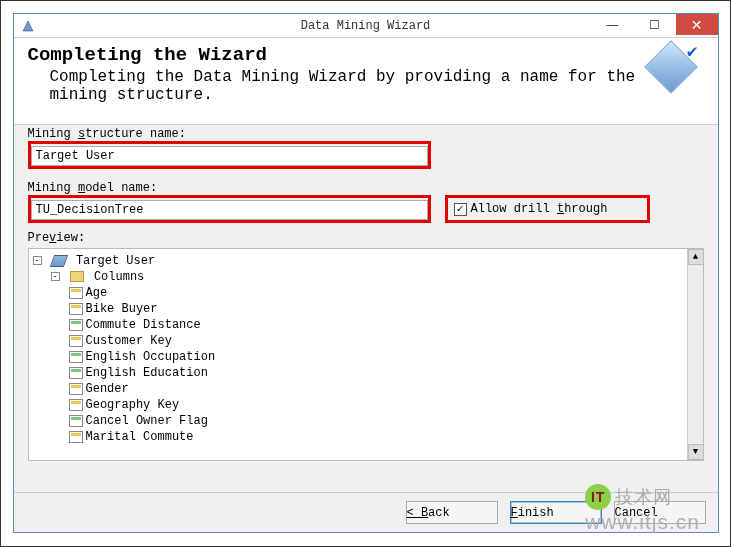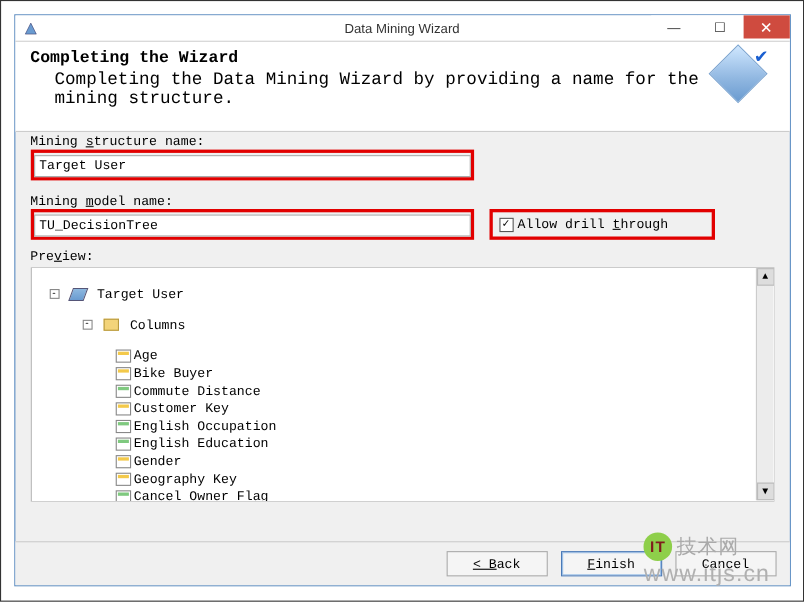--- a/index.html
+++ b/index.html
@@ -33,21 +33,21 @@
   }
   .title-icon {
     width: 16px; height:16px;
     margin: 0 6px;
   }
   .title-text {
     position: absolute;
     left: 50%;
     transform: translateX(-50%);
     color: #333;
-    font-family: Liberation Sans, sans-serif;
+    font-family: Liberation Mono, monospace;
     font-size: 12px;
   }
   .win-controls {
     position: absolute;
     right: 0;
     top: 0;
     display: flex;
   }
   .win-btn {
     width: 42px;
@@ -62,21 +62,21 @@
   }
   .win-btn.close { background:#cf4b3f; color:#fff; font-size:14px;}
   .header {
     background:#fff;
     border-bottom:1px solid #ccc;
     padding:6px 14px 20px;
     display:flex;
     justify-content:space-between;
   }
   .header-left { flex:1; }
-  .header-title { font-weight:bold; font-size:15px; }
+  .header-title { font-weight:bold; font-size:19px; }
   .header-sub { font-size:16px; margin-left:22px; margin-top:2px;}
   .diamond {
     width:38px; height:38px;
     background:linear-gradient(135deg,#cfe7ff,#8fb6e0 60%, #6a9bd0);
     border:1px solid #7ba4d0;
     transform: rotate(45deg);
     margin: 4px 8px 0 0;
     position: relative;
   }
   .check-over {
@@ -136,21 +136,21 @@
   .preview-label { margin-top:8px; }
   .preview-box {
     border:1px solid #bbb;
     background:#fff;
     height: 213px;
     margin-top:3px;
     padding:4px 2px;
     overflow:auto;
     position:relative;
   }
-  .tree ul { list-style:none; margin:12px; padding-left:18px; }
+  .tree ul { list-style:none; margin:0; padding-left:18px; }
   .tree > ul { padding-left:2px;}
   .tree li { white-space:nowrap; line-height:16px; height:16px;}
   .toggle {
     display:inline-block;
     width:9px;height:9px;
     border:1px solid #888;
     text-align:center;
     line-height:7px;
     font-size:9px;
     margin-right:3px;
@@ -180,21 +180,21 @@
     display:flex;
     justify-content:flex-end;
     gap:12px;
   }
   .btn {
     width:92px;height:23px;
     border:1px solid #aaa;
     background:#f5f5f5;
     font-family:"Courier New",Courier,monospace;
     font-size:12px;
-    display:flex;align-items:center;justify-content:center;
+    display:flex;align-items:center;justify-content:flex-start;
   }
   .btn.primary { border:1px solid #4a7ab8; box-shadow: 0 0 0 1px #9fc2e8 inset;}
   .btn.disabled { color:#999; }
   .scrollbar-v {
     position:absolute; right:0; top:0; width:16px; height:100%;
     background:#ececec; border-left:1px solid #ccc;
   }
   .sb-btn{width:16px;height:16px;background:#ddd;border:1px solid #bbb;display:flex;align-items:center;justify-content:center;font-size:9px;}
   .sb-bot{position:absolute;bottom:0;}
   .watermark {

